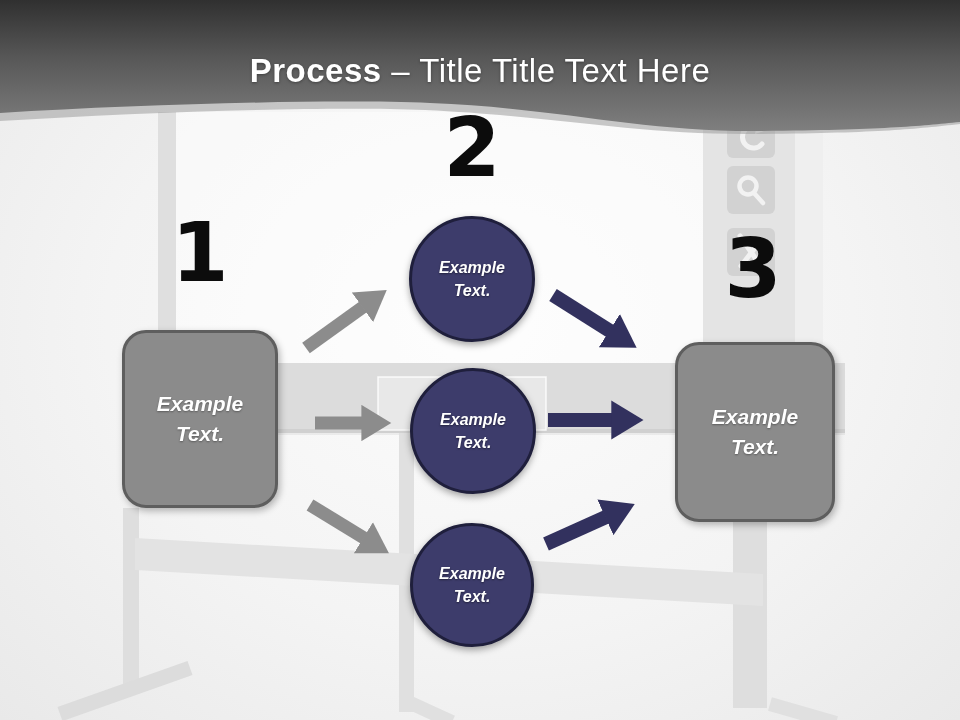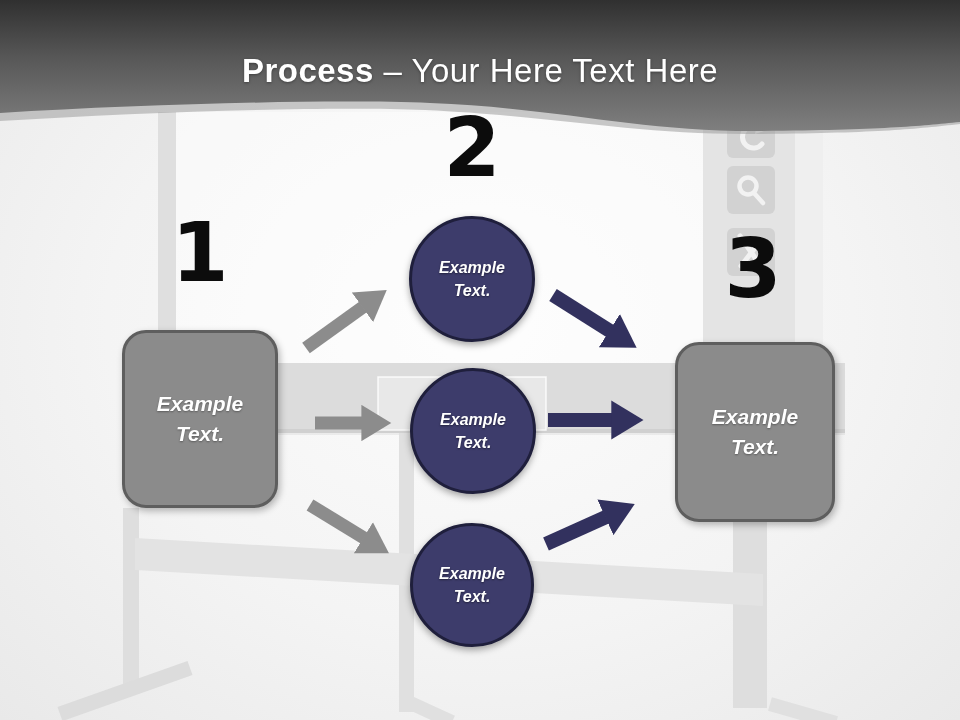--- a/index.html
+++ b/index.html
@@ -95,21 +95,21 @@
       <linearGradient id="hdrGrad" x1="0" y1="0" x2="0" y2="1">
         <stop offset="0%" stop-color="#303030"></stop>
         <stop offset="45%" stop-color="#585858"></stop>
         <stop offset="100%" stop-color="#7f7f7f"></stop>
       </linearGradient>
     </defs>
     <path d="M0,0 L960,0 L960,124 C915,129 880,133 755,134 C635,135 555,116 425,110 C325,106 150,112 0,121 Z" fill="#9c9c9c" opacity="0.55"></path>
     <path d="M0,0 L960,0 L960,122 C920,126 880,130 760,131 C640,132 560,108 430,103 C330,99 150,104 0,113 Z" fill="url(#hdrGrad)"></path>
   </svg>
 
-  <div class="slide-title"><span class="t-bold">Process</span><span class="t-rest"> – Your Here Text Here</span></div>
+  <div class="slide-title"><span class="t-bold">Process</span><span class="t-rest"> – Title Title Text Here</span></div>
 
   <div class="step-number" style="left:200px;top:253px;">1</div>
   <div class="step-number" style="left:472px;top:148px;">2</div>
   <div class="step-number" style="left:753px;top:269px;">3</div>
 
   <div class="gray-box box-left">
     <div class="box-label">
       <div>Example</div>
       <div>Text.</div>
     </div>

